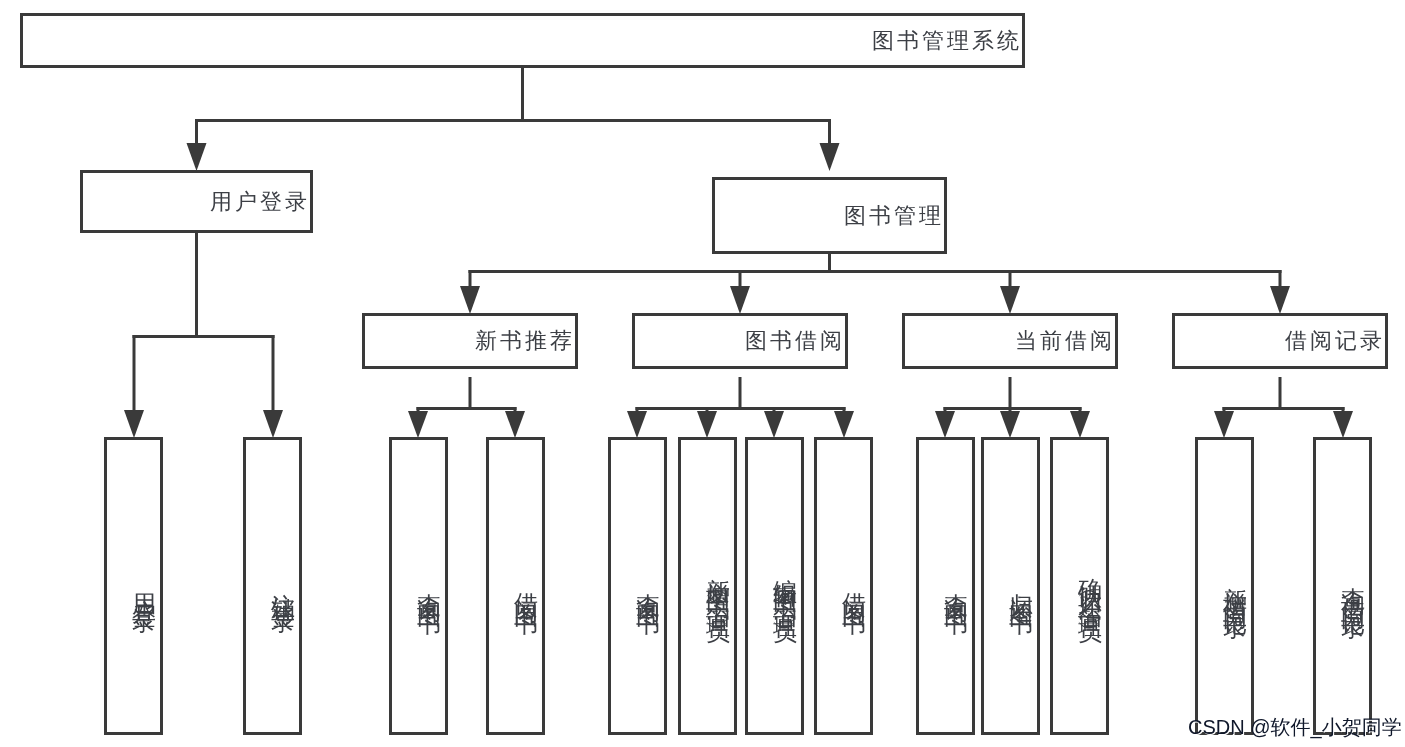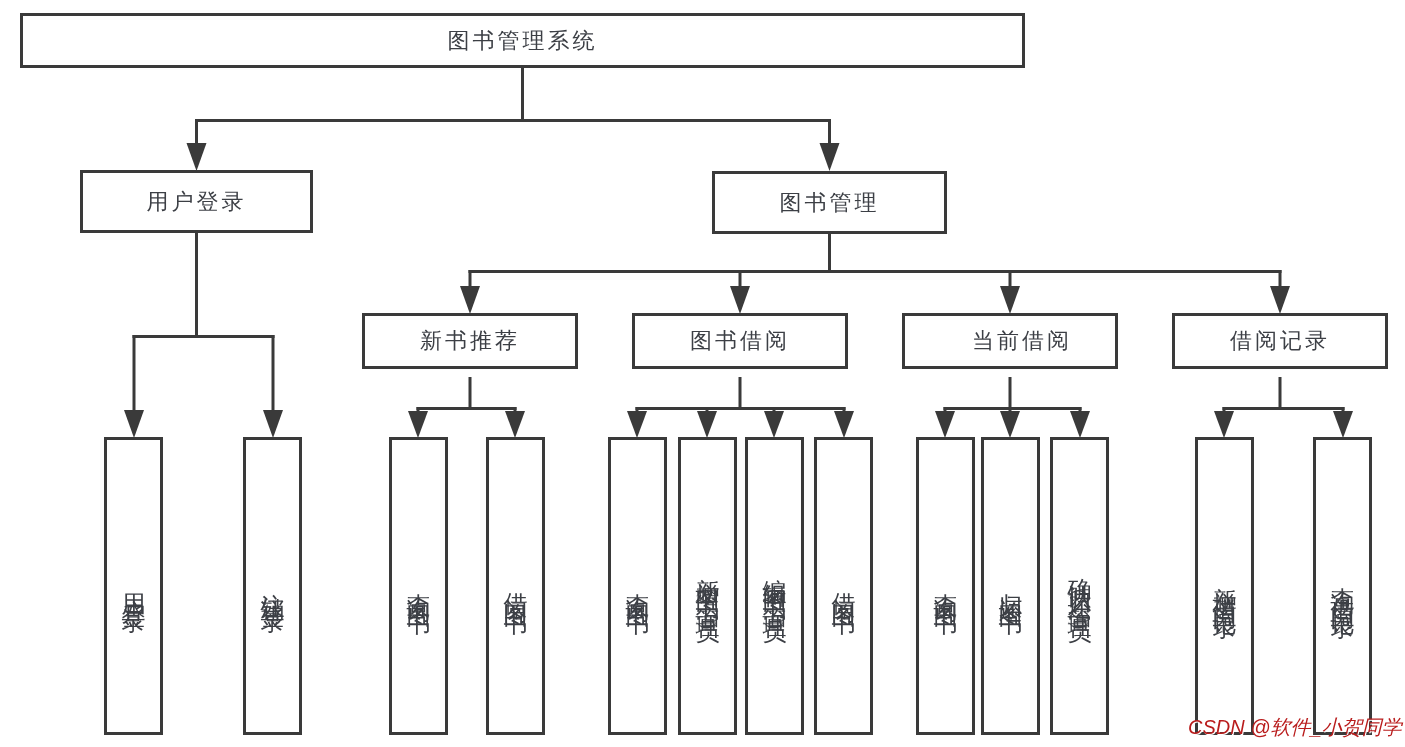--- a/index.html
+++ b/index.html
@@ -19,40 +19,40 @@
   }
   .connector-layer path { stroke: #3a3a3a; stroke-width: 3; fill: none; }
   .connector-layer line { stroke: #3a3a3a; stroke-width: 3; }
   .connector-layer polygon { fill: #3a3a3a; stroke: none; }
   .node {
     position: absolute;
     border: 3px solid #3a3a3a;
     background: #ffffff;
     display: flex;
     align-items: center;
-    justify-content: center;
+    justify-content: flex-end;
     color: #3c3f45;
   }
   .node-h span {
     font-size: 22px;
     letter-spacing: 3px;
     color: #3c3f45;
     white-space: nowrap;
   }
   .node-v span {
     writing-mode: vertical-rl;
     text-orientation: mixed;
     font-size: 24px;
     letter-spacing: 6px;
     color: #3c3f45;
     white-space: nowrap;
   }
   .root  { left: 20px;  top: 13px;  width: 1005px; height: 55px; }
   .l2a   { left: 80px;  top: 170px; width: 233px;  height: 63px; }
-  .l2b   { left: 712px; top: 171px; width: 235px;  height: 63px; }
+  .l2b   { left: 712px; top: 177px; width: 235px;  height: 77px; }
   .l3    { top: 313px; width: 216px; height: 56px; }
   .l3a   { left: 362px; }
   .l3b   { left: 632px; }
   .l3c   { left: 902px; padding-left: 24px; }
   .l3d   { left: 1172px; }
   .leaf  { top: 437px; width: 59px; height: 298px; }
   .lf1  { left: 104px; }
   .lf2  { left: 243px; }
   .lf3  { left: 389px; }
   .lf4  { left: 486px; }
@@ -63,24 +63,23 @@
   .lf9  { left: 916px; }
   .lf10 { left: 981px; }
   .lf11 { left: 1050px; }
   .lf12 { left: 1195px; }
   .lf13 { left: 1313px; }
   .watermark {
     position: absolute;
     left: 1188px;
     top: 714px;
     font-size: 20px;
-    color: #b91c1c;
+    color: #0f172a;
     text-shadow: 1px 1px 0 #ffffff;
     white-space: nowrap;
-    font-style: italic;
   }
 </style>
 </head>
 <body>
 
 <div class="canvas">
 
   <svg class="connector-layer" width="1405" height="747" viewBox="0 0 1405 747" xmlns="http://www.w3.org/2000/svg">
 
     <g>

